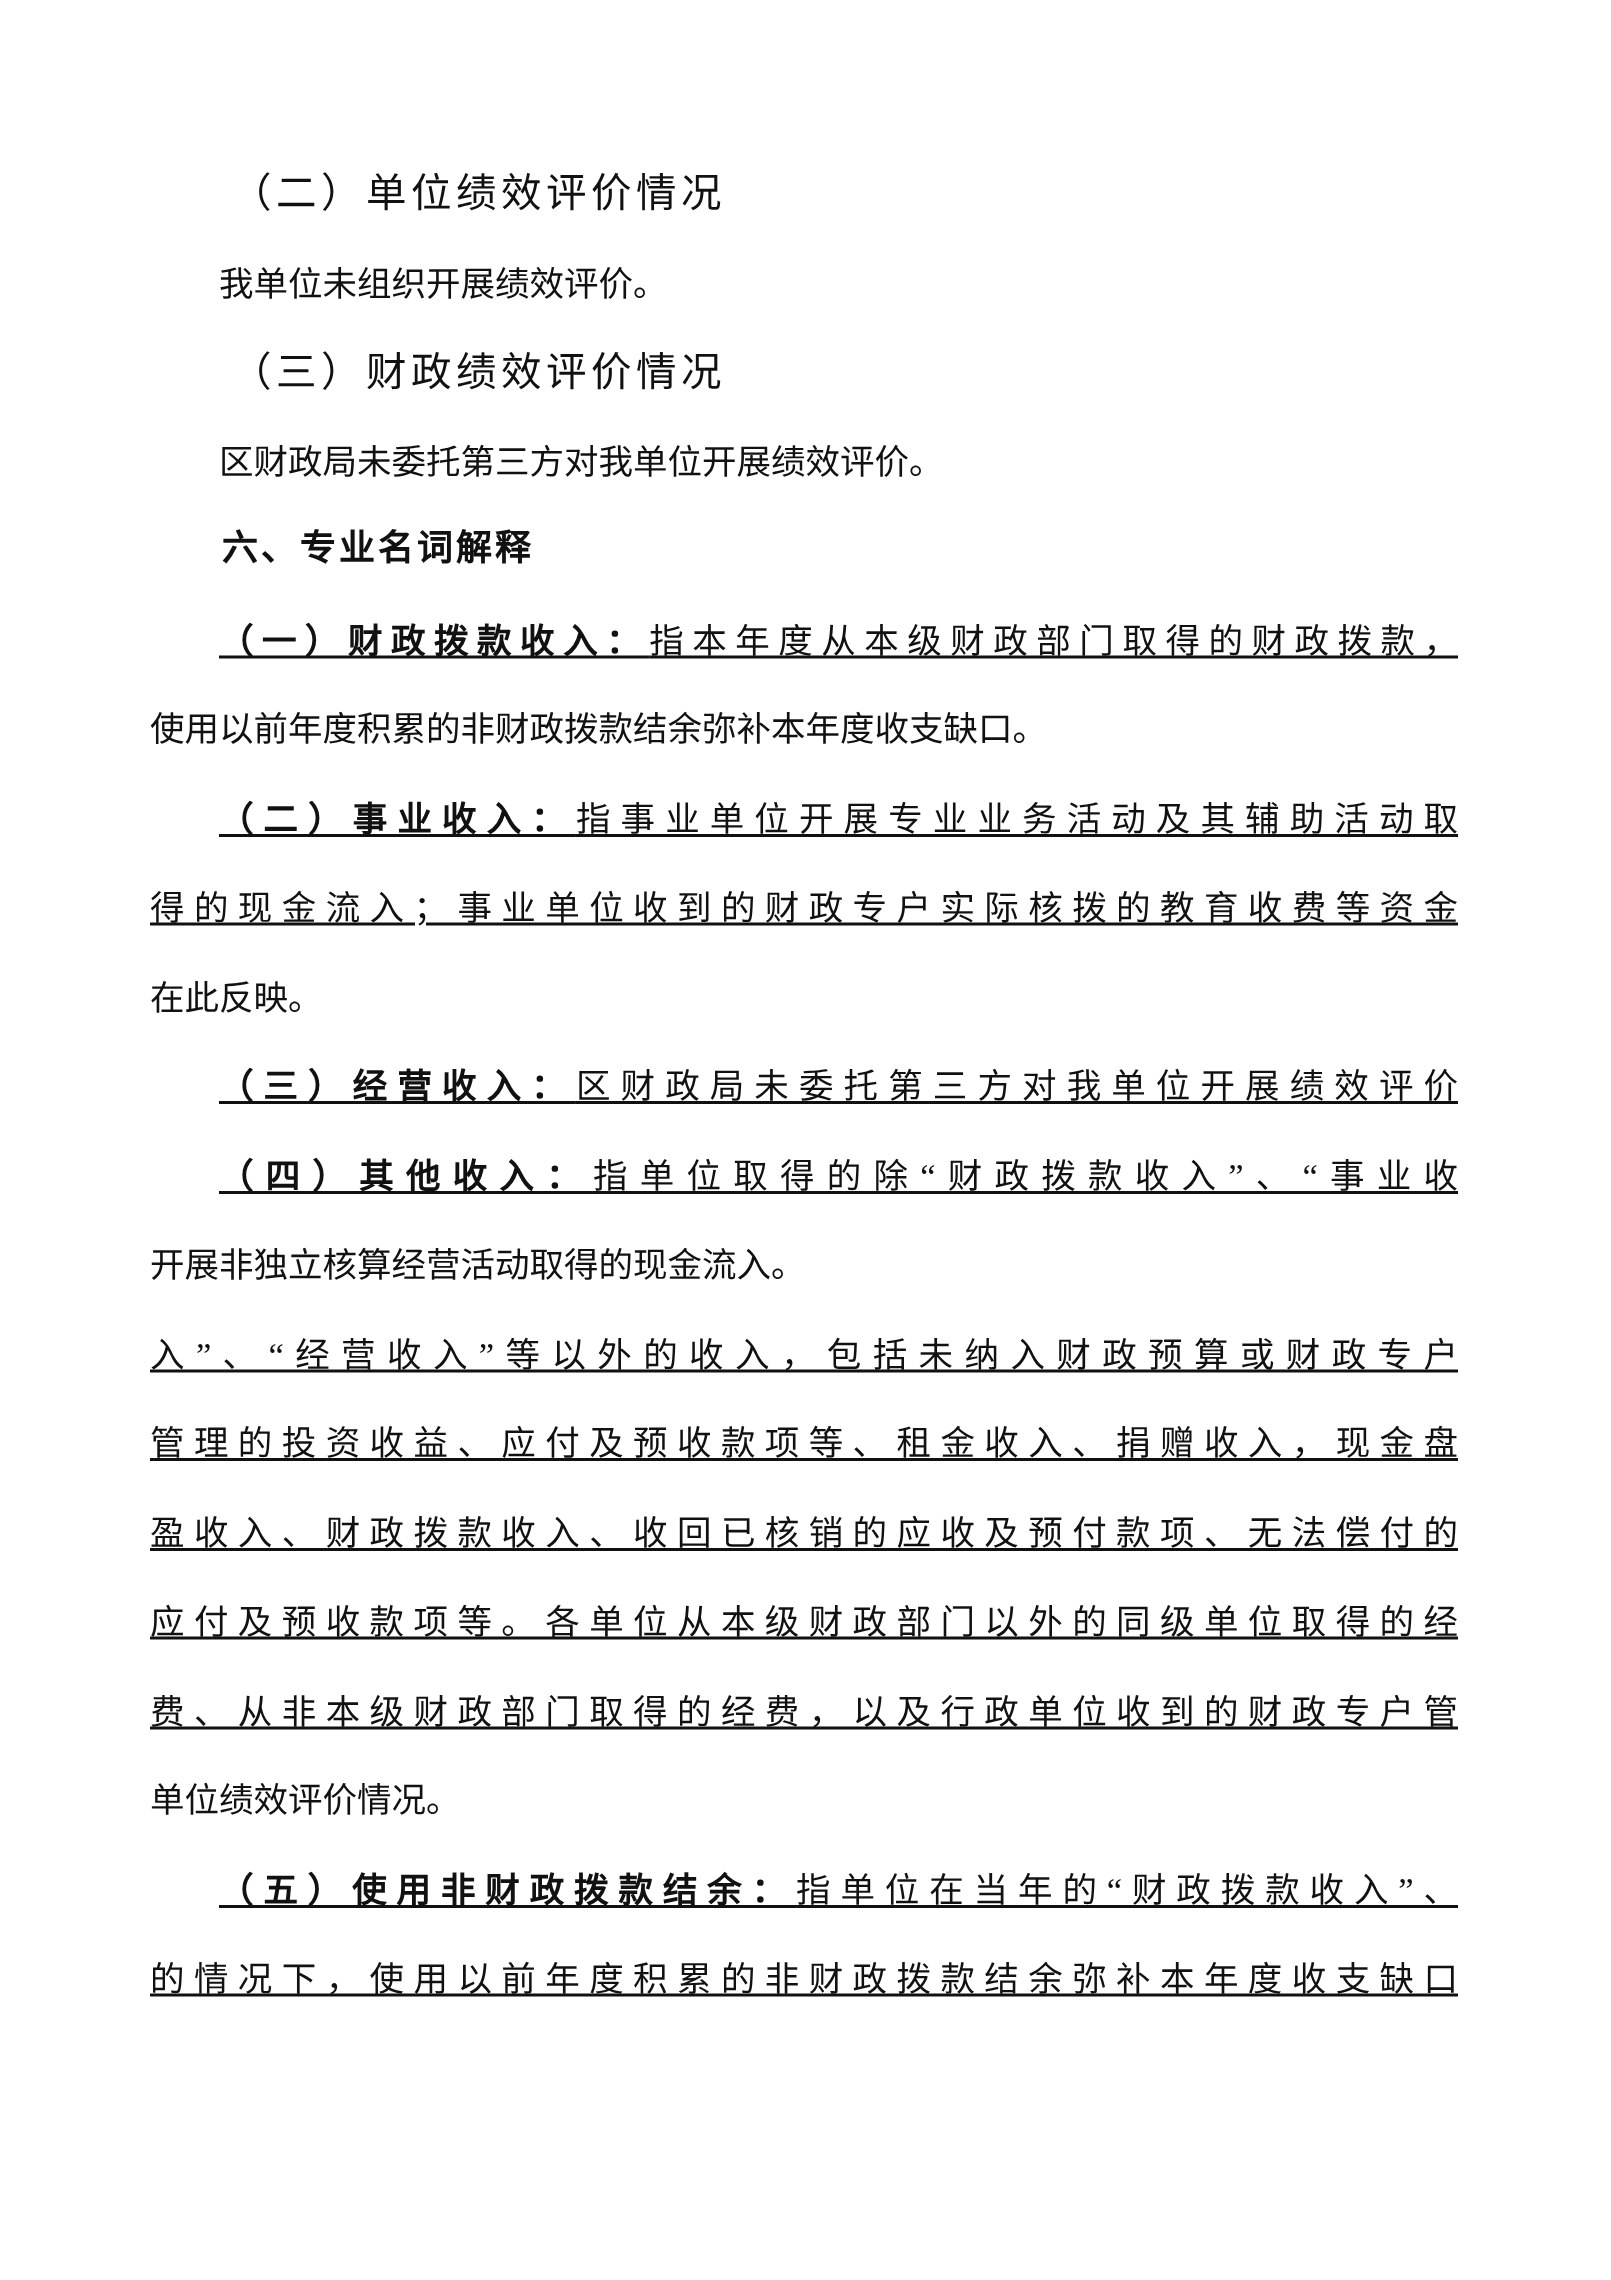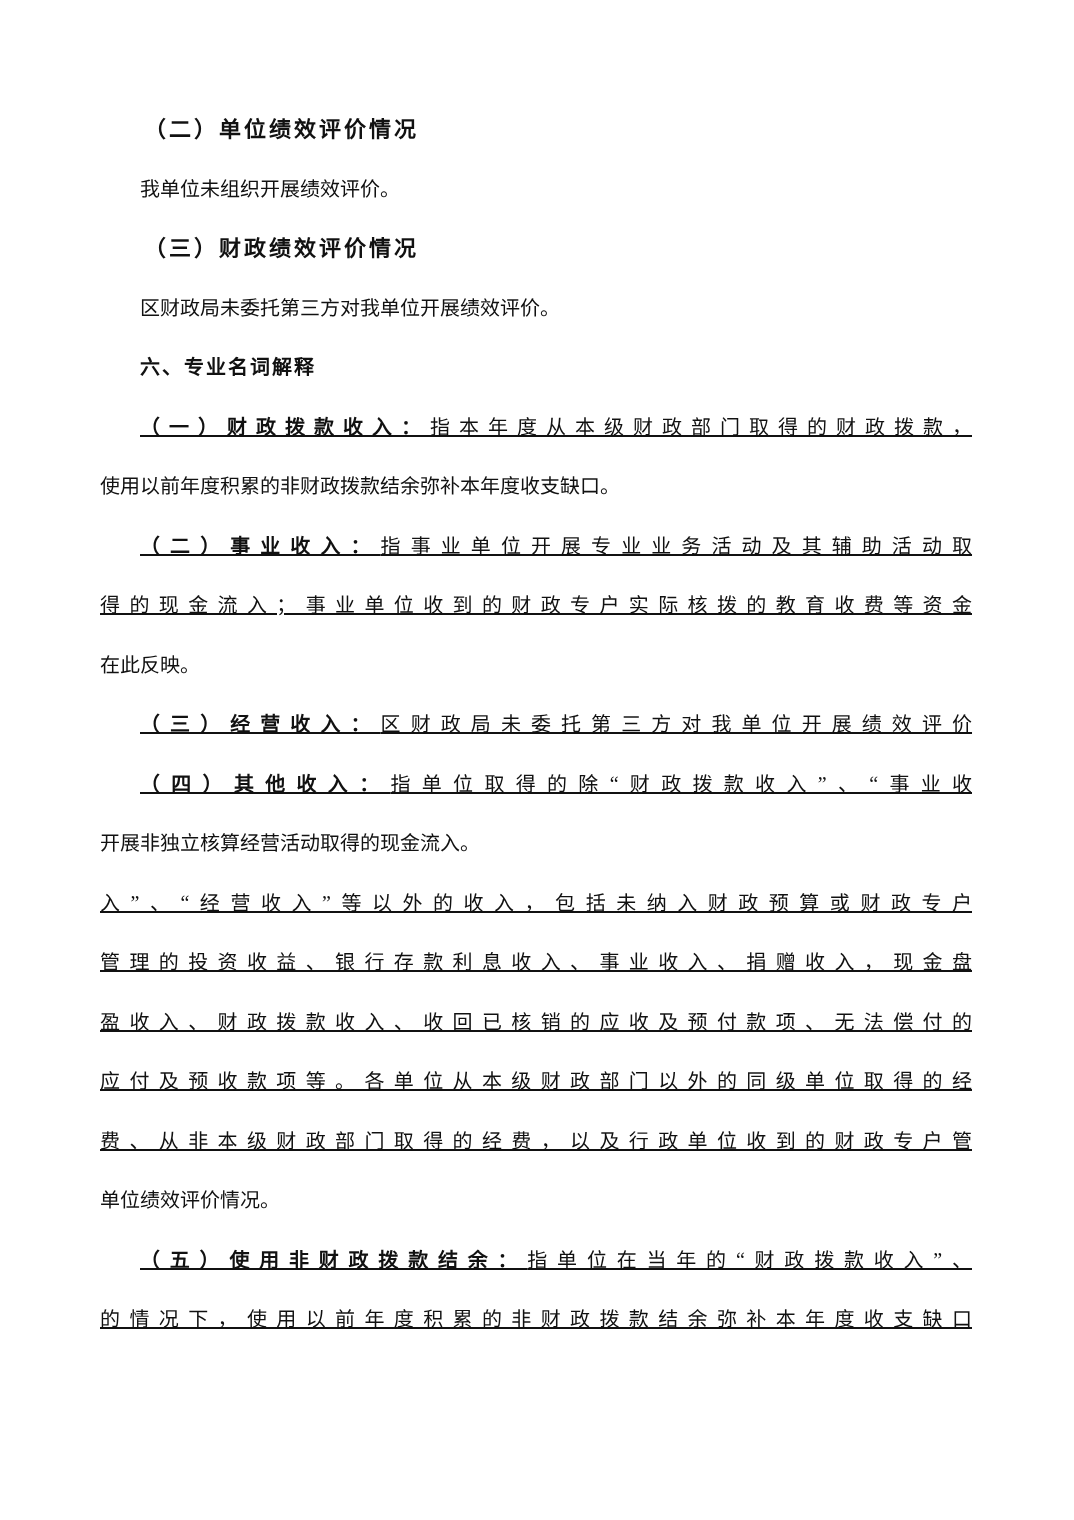--- a/index.html
+++ b/index.html
@@ -18,41 +18,41 @@
   }
   .content {
     position: absolute;
     left: 100px;
     top: 100px;
     width: 872px;
   }
   .ln {
     height: 59.5px;
     line-height: 59.5px;
-    font-size: 20px;
+    font-size: 23px;
     text-align: left;
     white-space: nowrap;
   }
   .indent { text-indent: 2em; }
   .jfy {
     white-space: normal;
     text-align: justify;
     text-align-last: justify;
     text-decoration: underline;
   }
   .h2 {
-    font-weight: 700;
-    font-size: 22px;
+    font-weight: 400;
+    font-size: 27px;
     letter-spacing: 3px;
   }
   .h1 {
     font-weight: 700;
-    font-size: 20px;
+    font-size: 24px;
     letter-spacing: 2px;
-    font-family: Liberation Sans, sans-serif;
+    font-family: Liberation Mono, monospace;
   }
   .lead { font-weight: 700; }
 </style>
 </head>
 <body>
 
 <div class="page">
   <div class="content">
 
     <div class="ln h2 indent">（二）单位绩效评价情况</div>
@@ -66,21 +66,21 @@
 
     <div class="ln indent jfy"><span class="lead">（二）事业收入：</span><span>指事业单位开展专业业务活动及其辅助活动取</span></div>
     <div class="ln jfy">得的现金流入；事业单位收到的财政专户实际核拨的教育收费等资金</div>
     <div class="ln">在此反映。</div>
 
     <div class="ln indent jfy"><span class="lead">（三）经营收入：</span><span>区财政局未委托第三方对我单位开展绩效评价</span></div>
     <div class="ln indent jfy"><span class="lead">（四）其他收入：</span><span>指单位取得的除“财政拨款收入”、“事业收</span></div>
 
     <div class="ln">开展非独立核算经营活动取得的现金流入。</div>
     <div class="ln jfy">入”、“经营收入”等以外的收入，包括未纳入财政预算或财政专户</div>
-    <div class="ln jfy">管理的投资收益、银行存款利息收入、事业收入、捐赠收入，现金盘</div>
+    <div class="ln jfy">管理的投资收益、应付及预收款项等、租金收入、捐赠收入，现金盘</div>
     <div class="ln jfy">盈收入、财政拨款收入、收回已核销的应收及预付款项、无法偿付的</div>
     <div class="ln jfy">应付及预收款项等。各单位从本级财政部门以外的同级单位取得的经</div>
     <div class="ln jfy">费、从非本级财政部门取得的经费，以及行政单位收到的财政专户管</div>
     <div class="ln">单位绩效评价情况。</div>
 
     <div class="ln indent jfy"><span class="lead">（五）使用非财政拨款结余：</span><span>指单位在当年的“财政拨款收入”、</span></div>
     <div class="ln jfy">的情况下，使用以前年度积累的非财政拨款结余弥补本年度收支缺口</div>
 
   </div>
 </div>

